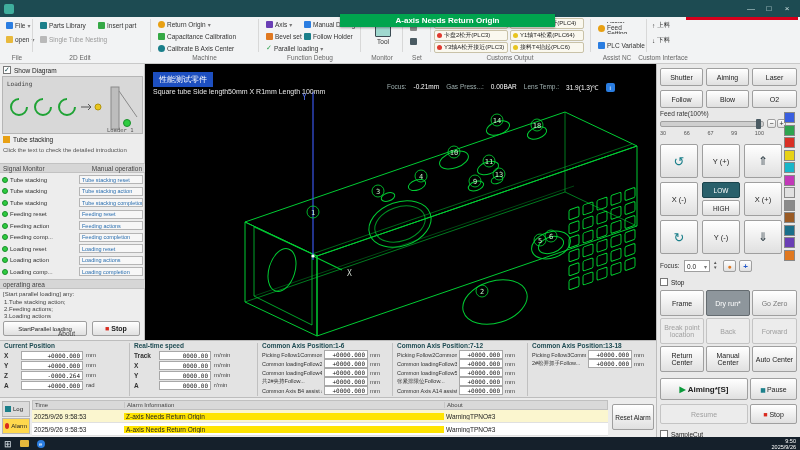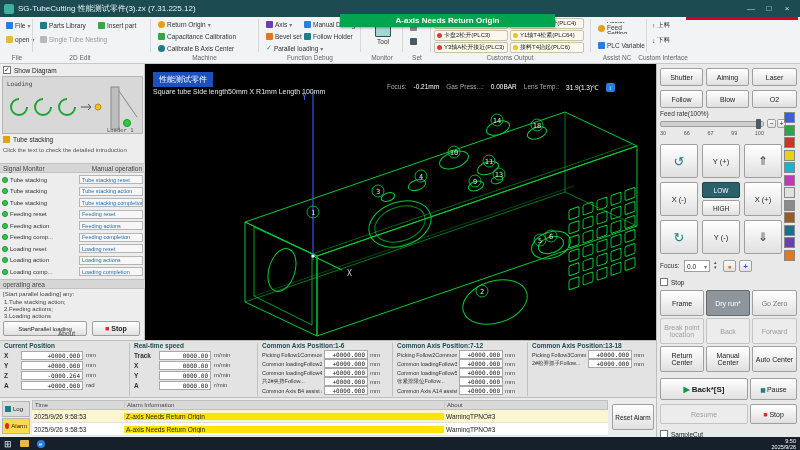--- a/index.html
+++ b/index.html
@@ -89,21 +89,20 @@
 .balloon-txt{fill:#c2f7c9;font-size:7px;text-anchor:middle}
 .gridcell{fill:none;stroke:#00dd33;stroke-width:0.9}
 </style>
 </head>
 <body>
 
 <div class="screen">
 
   <div class="a titlebar">
     <div class="appico"></div>
-    <div>SG-TubeCutting 性能测试零件(3).zx  (7.31.225.12)</div>
     <div class="spacer"></div>
     <div class="wbtn">—</div>
     <div class="wbtn">□</div>
     <div class="wbtn">×</div>
   </div>
 
   <div class="a banner">A-axis Needs Return Origin</div>
 
   <div class="a ribbon">
 
@@ -528,21 +527,21 @@
     <div class="a btn bigrow" style="left:95px;top:226px;width:45px;height:26px;color:#777">Go Zero</div>
     <div class="a btn bigrow dis" style="left:3px;top:254px;width:44px;height:26px;white-space:normal">Break point location</div>
     <div class="a btn bigrow dis" style="left:49px;top:254px;width:44px;height:26px">Back</div>
     <div class="a btn bigrow dis" style="left:95px;top:254px;width:45px;height:26px">Forward</div>
     <div class="a btn bigrow" style="left:3px;top:282px;width:44px;height:26px;white-space:normal">Return Center</div>
     <div class="a btn bigrow" style="left:49px;top:282px;width:44px;height:26px;white-space:normal">Manual Center</div>
     <div class="a btn bigrow" style="left:95px;top:282px;width:45px;height:26px;white-space:normal">Auto Center</div>
 
     <div class="a btn" style="left:3px;top:314px;width:88px;height:22px;font-size:8px;font-weight:bold">
         <span style="color:#0a9a3a">▶</span>
-        <span>Back*[S]</span>
+        <span>Aiming*[S]</span>
       </div>
     <div class="a btn" style="left:93px;top:314px;width:47px;height:22px;font-size:7px">
         <span style="color:#1a7f8a;font-size:6px;letter-spacing:-1px">▮▮</span>
         <span>Pause</span>
       </div>
     <div class="a btn dis" style="left:3px;top:340px;width:88px;height:20px;font-size:7px">Resume</div>
     <div class="a btn" style="left:93px;top:340px;width:47px;height:20px;font-size:7px">
         <span style="color:#d92b1f">■</span>
         <span>Stop</span>
       </div>

